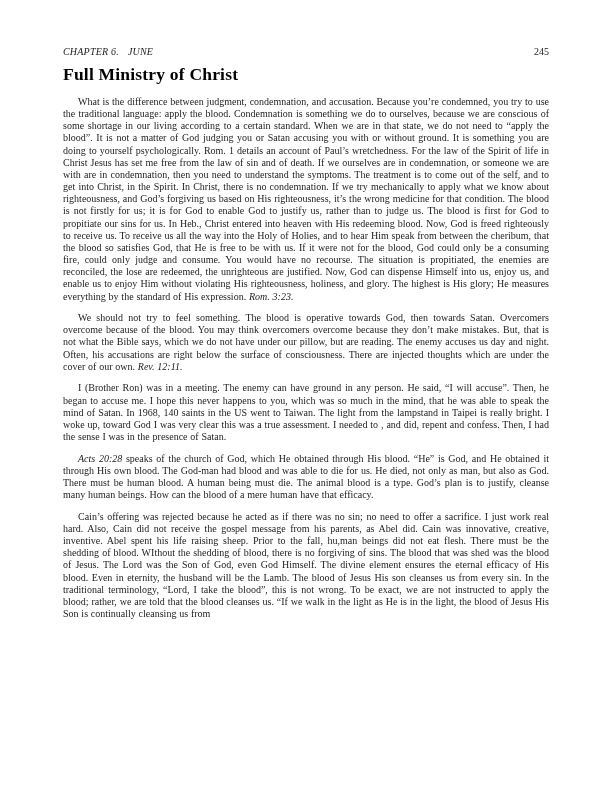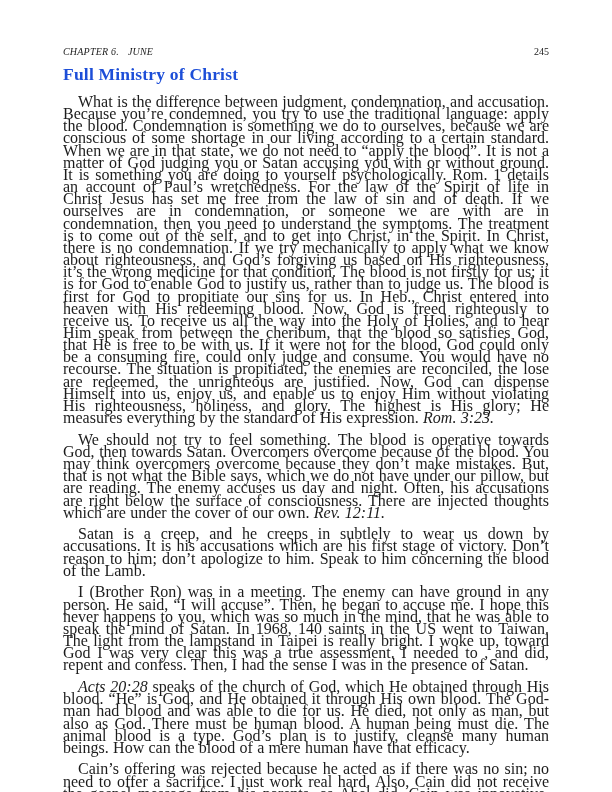--- a/index.html
+++ b/index.html
@@ -29,25 +29,25 @@
     position: absolute;
     top: 64px;
     left: 63px;
     width: 486px;
   }
   h1.doc-title {
     margin: 0 0 11px 0;
     font-size: 17.5px;
     font-weight: bold;
     letter-spacing: 0.2px;
-    color: #1d4ed8;
+    color: #000000;
   }
   .body-text p.para {
     margin: 0 0 9.5px 0;
-    font-size: 16px;
+    font-size: 10px;
     line-height: 12.15px;
     text-align: justify;
     text-indent: 15px;
     word-spacing: 0.3px;
   }
   .body-text p.para span.it { font-style: italic; }
 </style>
 </head>
 <body>
 
@@ -56,19 +56,18 @@
     <span class="running-head-left">
       <span>CHAPTER 6.</span><span class="month">JUNE</span>
     </span>
     <span class="page-number">245</span>
   </div>
   <div class="content">
     <h1 class="doc-title">Full Ministry of Christ</h1>
     <div class="body-text" id="paragraphs">
         <p class="para"><span>What is the difference between judgment, condemnation, and accusation. Because you’re condemned, you try to use the traditional language: apply the blood. Condemnation is something we do to ourselves, because we are conscious of some shortage in our living according to a certain standard. When we are in that state, we do not need to “apply the blood”. It is not a matter of God judging you or Satan accusing you with or without ground. It is something you are doing to yourself psychologically. Rom. 1 details an account of Paul’s wretchedness. For the law of the Spirit of life in Christ Jesus has set me free from the law of sin and of death. If we ourselves are in condemnation, or someone we are with are in condemnation, then you need to understand the symptoms. The treatment is to come out of the self, and to get into Christ, in the Spirit. In Christ, there is no condemnation. If we try mechanically to apply what we know about righteousness, and God’s forgiving us based on His righteousness, it’s the wrong medicine for that condition. The blood is not firstly for us; it is for God to enable God to justify us, rather than to judge us. The blood is first for God to propitiate our sins for us. In Heb., Christ entered into heaven with His redeeming blood. Now, God is freed righteously to receive us. To receive us all the way into the Holy of Holies, and to hear Him speak from between the cheribum, that the blood so satisfies God, that He is free to be with us. If it were not for the blood, God could only be a consuming fire, could only judge and consume. You would have no recourse. The situation is propitiated, the enemies are reconciled, the lose are redeemed, the unrighteous are justified. Now, God can dispense Himself into us, enjoy us, and enable us to enjoy Him without violating His righteousness, holiness, and glory. The highest is His glory; He measures everything by the standard of His expression. </span><span class="it">Rom. 3:23.</span></p>
         <p class="para"><span>We should not try to feel something. The blood is operative towards God, then towards Satan. Overcomers overcome because of the blood. You may think overcomers overcome because they don’t make mistakes. But, that is not what the Bible says, which we do not have under our pillow, but are reading. The enemy accuses us day and night. Often, his accusations are right below the surface of consciousness. There are injected thoughts which are under the cover of our own. </span><span class="it">Rev. 12:11.</span></p>
-        <p class="para"><span>Satan is a creep, and he creeps in subtlely to wear us down by accusations. It is his accusations which are his first stage of victory. Don’t reason to him; don’t apologize to him. Speak to him concerning the blood of the Lamb.</span></p>
         <p class="para"><span>I (Brother Ron) was in a meeting. The enemy can have ground in any person. He said, “I will accuse”. Then, he began to accuse me. I hope this never happens to you, which was so much in the mind, that he was able to speak the mind of Satan. In 1968, 140 saints in the US went to Taiwan. The light from the lampstand in Taipei is really bright. I woke up, toward God I was very clear this was a true assessment. I needed to , and did, repent and confess. Then, I had the sense I was in the presence of Satan.</span></p>
         <p class="para"><span class="it">Acts 20:28</span><span> speaks of the church of God, which He obtained through His blood. “He” is God, and He obtained it through His own blood. The God-man had blood and was able to die for us. He died, not only as man, but also as God. There must be human blood. A human being must die. The animal blood is a type. God’s plan is to justify, cleanse many human beings. How can the blood of a mere human have that efficacy.</span></p>
         <p class="para"><span>Cain’s offering was rejected because he acted as if there was no sin; no need to offer a sacrifice. I just work real hard. Also, Cain did not receive the gospel message from his parents, as Abel did. Cain was innovative, creative, inventive. Abel spent his life raising sheep. Prior to the fall, hu,man beings did not eat flesh. There must be the shedding of blood. WIthout the shedding of blood, there is no forgiving of sins. The blood that was shed was the blood of Jesus. The Lord was the Son of God, even God Himself. The divine element ensures the eternal efficacy of His blood. Even in eternity, the husband will be the Lamb. The blood of Jesus His son cleanses us from every sin. In the traditional terminology, “Lord, I take the blood”, this is not wrong. To be exact, we are not instructed to apply the blood; rather, we are told that the blood cleanses us. “If we walk in the light as He is in the light, the blood of Jesus His Son is continually cleansing us from</span></p>
       </div>
   </div>
 </div>
 
 </body></html>

